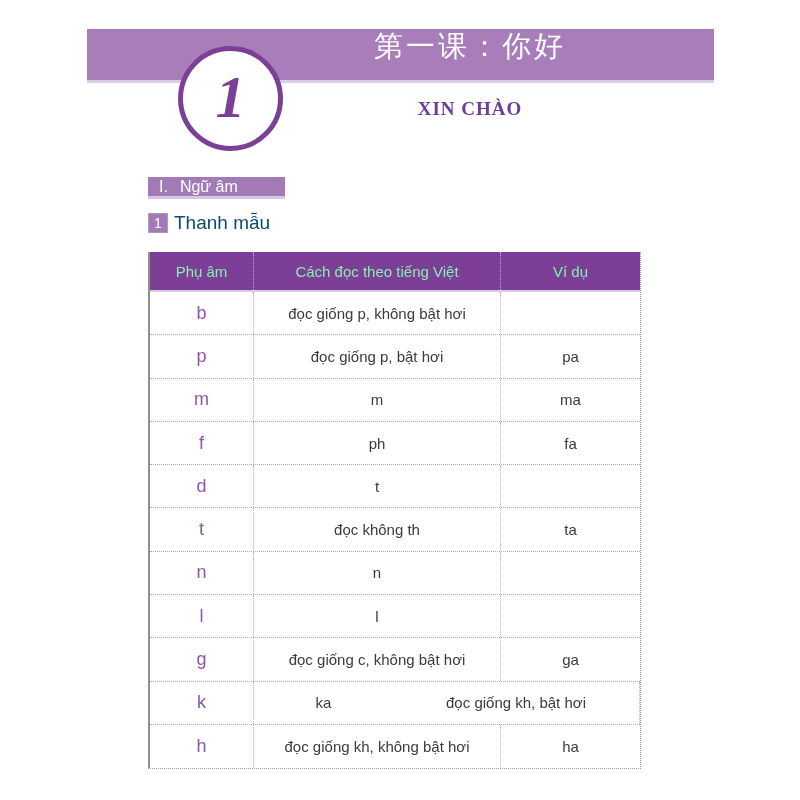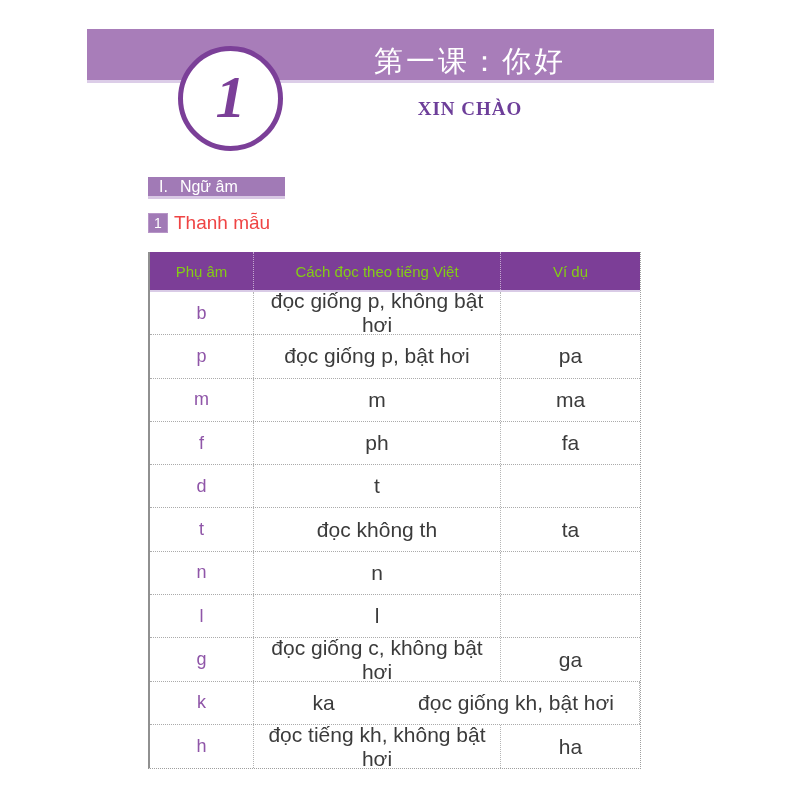--- a/index.html
+++ b/index.html
@@ -14,21 +14,21 @@
   
   .banner {
     position: absolute;
     left: 87px; top: 29px;
     width: 627px; height: 54px;
     background: #a87db9;
     border-bottom: 3px solid #dccde8;
   }
   .title-zh {
     position: absolute;
-    left: 310px; top: 44px;
+    left: 310px; top: 29px;
     width: 320px;
     text-align: center;
     font-family: "Liberation Serif", serif;
     font-size: 29px;
     line-height: 34px;
     letter-spacing: 3px;
     color: #ffffff;
   }
   .title-vi {
     position: absolute;
@@ -94,41 +94,41 @@
     border: 1px solid #b795c7;
     color: #ffffff;
     font-size: 14px;
     display: flex;
     align-items: center;
     justify-content: center;
     margin-right: 6px;
   }
   .sub-label {
     font-size: 19px;
-    color: #ef4444;
+    color: #0c4a6e;
   }
 
   
   .tbl {
     position: absolute;
     left: 148px; top: 252px;
     width: 493px;
     border-left: 2px solid #909090;
     border-right: 1px dotted #9f9f9f;
     border-bottom: 1px dotted #9f9f9f;
   }
   .tr {
     display: flex;
     width: 100%;
   }
   .tr.head {
     height: 40px;
     background: #7c3e97;
     border-bottom: 2px solid #d9cbe6;
-    color: #84cc16;
+    color: #86efac;
     font-size: 15px;
   }
   .tr.body-row {
     height: 43.3px;
     border-bottom: 1px dotted #ababab;
   }
   .tr.body-row:last-child { border-bottom: none; }
   .td, .th {
     display: flex;
     align-items: center;
@@ -137,21 +137,21 @@
   }
   .c1 { width: 104px; border-right: 1px dotted #b5b5b5; }
   .c2 { width: 247px; border-right: 1px dotted #b5b5b5; }
   .c3 { width: 139px; }
   .tr.head .c1, .tr.head .c2 { border-right: 1px dotted rgba(255,255,255,0.55); }
   .initial {
     font-size: 18px;
     color: #8f55a8;
   }
   .reading, .example {
-    font-size: 21px;
+    font-size: 15px;
     color: #3b3b3b;
   }
 </style>
 </head>
 <body>
 
 <div class="banner"></div>
 
 <div class="chapter-circle">
   <span class="digit">1</span>
@@ -219,17 +219,17 @@
       <div class="td c2 reading">đọc giống c, không bật hơi</div>
       <div class="td c3 example">ga</div>
     </div>
       <div class="tr body-row">
       <div class="td c1 initial">k</div>
       <div class="td c3 example">ka</div>
       <div class="td c2 reading">đọc giống kh, bật hơi</div>
     </div>
       <div class="tr body-row">
       <div class="td c1 initial">h</div>
-      <div class="td c2 reading">đọc tiếng kh, không bật hơi</div>
+      <div class="td c2 reading">đọc giống kh, không bật hơi</div>
       <div class="td c3 example">ha</div>
     </div>
     </div>
 </div>
 
 </body></html>

